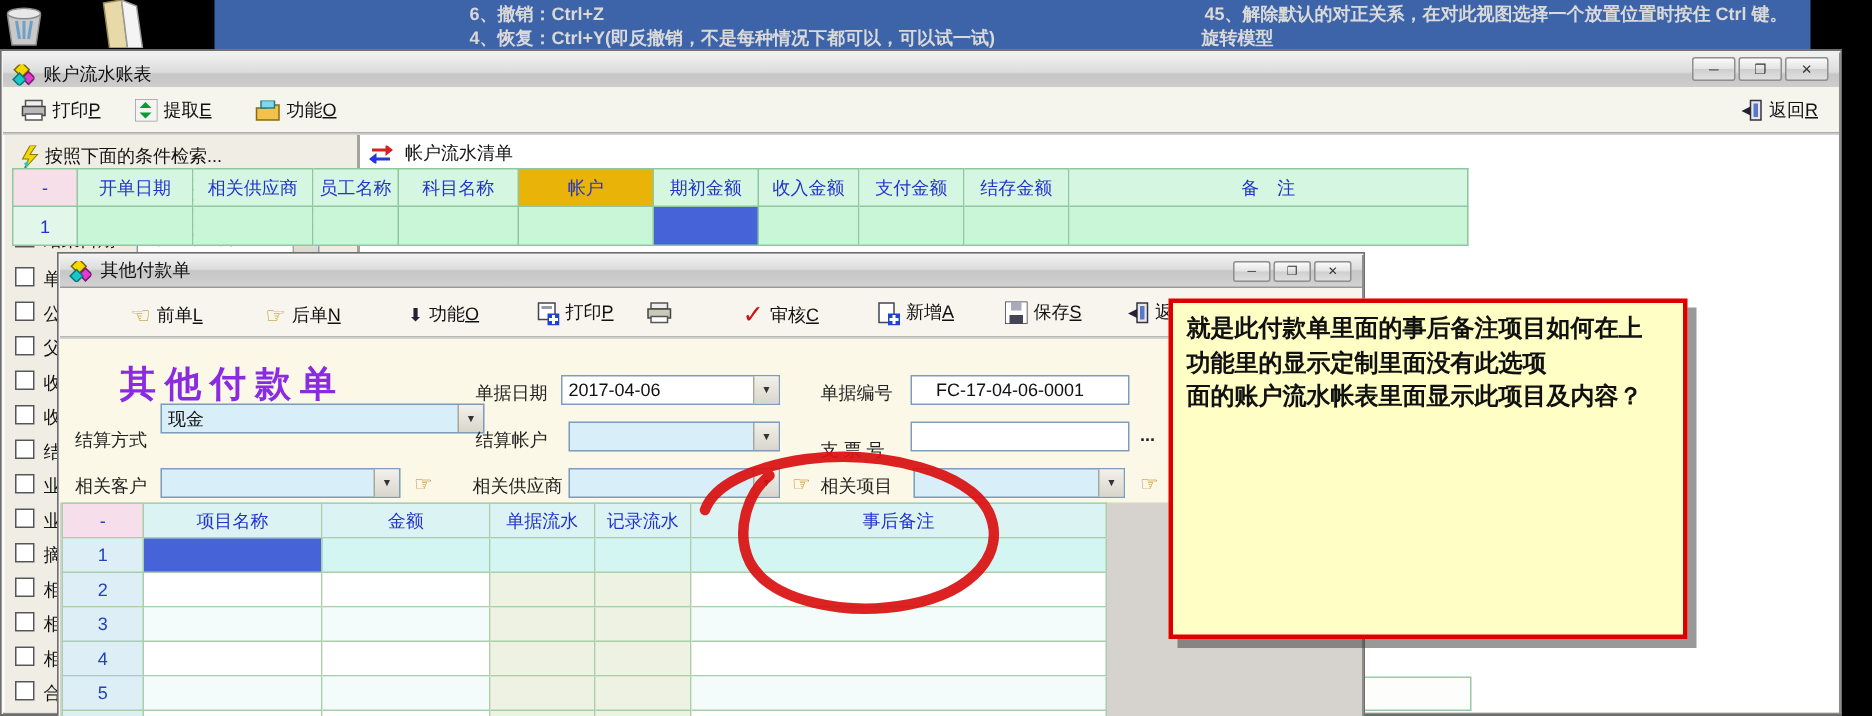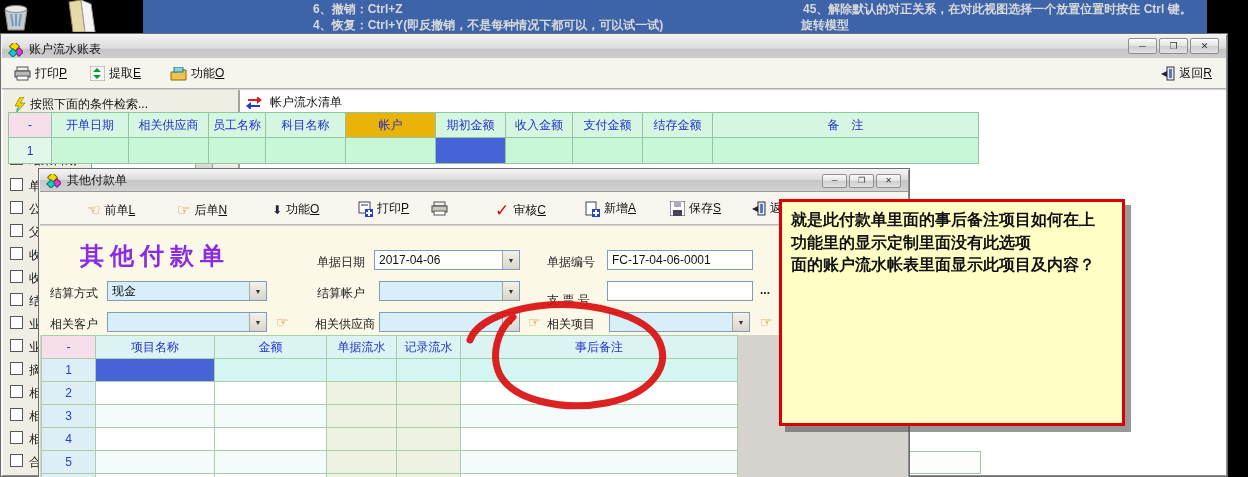--- a/index.html
+++ b/index.html
@@ -61,21 +61,21 @@
 
   
   #dialog { left:38px; top:168px; width:872px; height:312px; }
   #dlg-toolbar { position:absolute; left:1px; right:1px; top:23px; height:33px;
     background:#F7F5EE; border-bottom:1px solid #B8B8B8; }
   #dlg-form { position:absolute; left:1px; right:1px; top:57px; height:109px; background:#FCF8E7; }
   #dlg-heading { position:absolute; left:40px; top:14px; font-size:24px; font-weight:bold;
     color:#8A2BE2; letter-spacing:6px; }
   .flabel { position:absolute; white-space:nowrap; color:#222; }
   .tinput { position:absolute; height:20px; background:#FFF; border:1px solid #7F9DB9;
-    padding:0 4px; display:flex; align-items:center; white-space:nowrap; }
+    padding:0 16px; display:flex; align-items:center; white-space:nowrap; }
   .hand { position:absolute; color:#C08020; font-size:14px; line-height:14px; }
 
   #dlg-table { position:absolute; left:2px; top:166px; }
   .dcell { border-right:1px solid #A9CFA9; border-bottom:1px solid #A9CFA9;
     display:flex; align-items:center; justify-content:center; overflow:hidden; white-space:nowrap; }
   .ledger { background-image:linear-gradient(90deg,#C00000,#C00000),
       repeating-linear-gradient(90deg, transparent 0 9px, #666 9px 10px);
     background-size:1px 100%, calc(100% - 14px) 100%;
     background-position:calc(100% - 20px) 0, 8px 0;
     background-repeat:no-repeat, no-repeat; }
@@ -333,21 +333,21 @@
 
     <div class="flabel" style="left:277px;top:28px">单据日期</div>
     <div class="combo" style="left:334px;top:24px;width:146px">
       <span class="val">2017-04-06</span>
         <span class="drop">▼</span>
     </div>
     <div class="flabel" style="left:507px;top:28px">单据编号</div>
     <div class="tinput" style="left:567px;top:24px;width:146px">FC-17-04-06-0001</div>
 
     <div class="flabel" style="left:10px;top:59px">结算方式</div>
-    <div class="combo blue" style="left:67px;top:55px;width:160px">
+    <div class="combo blue" style="left:67px;top:43px;width:216px">
       <span class="val">现金</span>
         <span class="drop">▼</span>
     </div>
     <div class="flabel" style="left:277px;top:59px">结算帐户</div>
     <div class="combo blue" style="left:339px;top:55px;width:141px">
       <span class="val"></span>
         <span class="drop">▼</span>
     </div>
     <div class="flabel" style="left:507px;top:66px">支 票 号</div>
     <div class="tinput" style="left:567px;top:55px;width:146px"></div>

